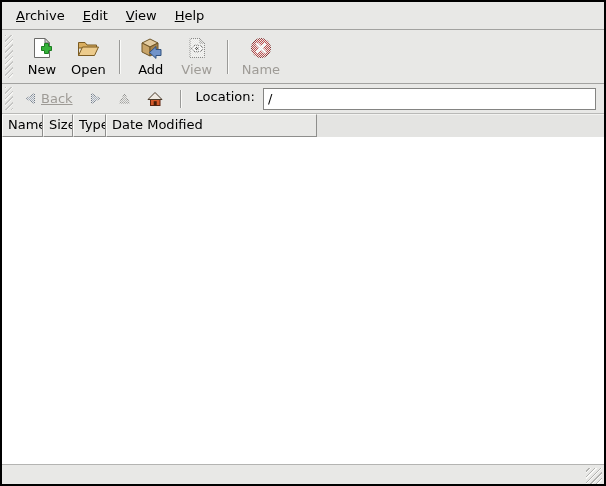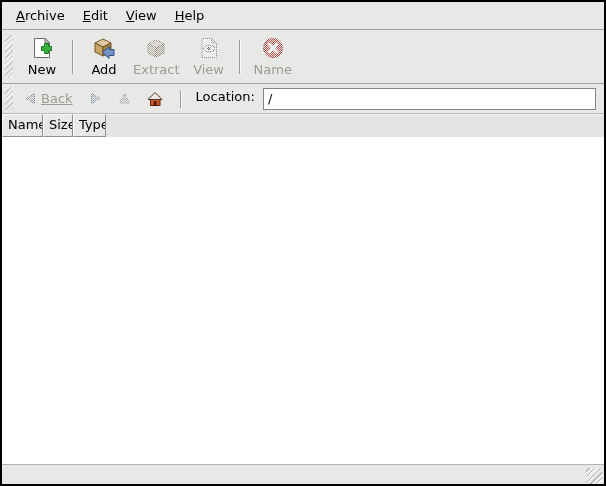--- a/index.html
+++ b/index.html
@@ -74,45 +74,44 @@
       <span class="icon">
         <svg width="24" height="24" viewBox="0 0 24 24">
           <path d="M4.5 2.5 h10.5 l4.5 4.5 v14.5 h-15 z" fill="#ffffff" stroke="#6b6b69"></path>
           <path d="M15 2.5 l4.5 4.5 h-4.5 z" fill="#d9d9d7" stroke="#6b6b69"></path>
           <path d="M14.5 7.5 h4 v3 h3 v4 h-3 v3 h-4 v-3 h-3 v-4 h3 z" fill="#35b13a" stroke="#1b7e20"></path>
         </svg>
       </span>
       <span class="tb-label">New</span>
     </button>
 
+    <button class="tb-btn">
+      <span class="icon">
+        <svg width="24" height="24" viewBox="0 0 24 24">
+          <path d="M2.5 19.5 v-13 h6.5 l2 2.5 h9.5 v3 h-18 z" fill="#d9ae60" stroke="#7b5b21"></path>
+          <polygon points="2.5,19.5 6.5,11 22.5,11 18.5,19.5" fill="#eccb8c" stroke="#7b5b21"></polygon>
+        </svg>
+      </span>
+      <span class="tb-label">Open</span>
+    </button>
 
     <div class="tb-sep"></div>
 
     <button class="tb-btn">
       <span class="icon">
         <svg width="24" height="24" viewBox="0 0 24 24">
           <polygon points="3,7 11,3 19,7 11,11" fill="#e2cba0" stroke="#6e5426"></polygon>
           <polygon points="3,7 11,11 11,20 3,16" fill="#c8a468" stroke="#6e5426"></polygon>
           <polygon points="19,7 11,11 11,20 19,16" fill="#a5834c" stroke="#6e5426"></polygon>
           <polygon points="22,13.5 17,13.5 17,10.5 10.5,16.5 17,22.4 17,19.5 22,19.5" fill="#7193c9" stroke="#31517e"></polygon>
         </svg>
       </span>
       <span class="tb-label">Add</span>
     </button>
 
-    <button class="tb-btn disabled">
-      <span class="icon dither">
-        <svg width="24" height="24" viewBox="0 0 24 24">
-          <polygon points="4,8 12,4 20,8 12,12" fill="#d2cbc0" stroke="#7a736a"></polygon>
-          <polygon points="4,8 12,12 12,21 4,17" fill="#bcb3a5" stroke="#7a736a"></polygon>
-          <polygon points="20,8 12,12 12,21 20,17" fill="#a59d8f" stroke="#7a736a"></polygon>
-        </svg>
-      </span>
-      <span class="tb-label">Extract</span>
-    </button>
 
     <button class="tb-btn disabled">
       <span class="icon dither">
         <svg width="24" height="24" viewBox="0 0 24 24">
           <path d="M5 2.5 h10 l4.5 4.5 v14.5 h-14.5 z" fill="#f4f4f2" stroke="#8a8a88"></path>
           <path d="M15 2.5 l4.5 4.5 h-4.5 z" fill="#d4d4d2" stroke="#8a8a88"></path>
           <ellipse cx="12" cy="12.5" rx="5.5" ry="3.4" fill="#ffffff" stroke="#6a6a68"></ellipse>
           <circle cx="12" cy="12.5" r="1.8" fill="#555553"></circle>
         </svg>
       </span>
@@ -173,20 +172,21 @@
     <div class="nav-sep"></div>
 
     <span class="loc-label">Location:</span>
     <input class="loc-input" type="text" value="/" style="">
   </div>
 
   <div class="header-row">
     <div class="hcell hc-name">Name</div>
     <div class="hcell hc-size">Size</div>
     <div class="hcell hc-type">Type</div>
+    <div class="hcell hc-date">Date Modified</div>
     <div class="hc-fill"></div>
   </div>
 
   <div class="list-area"></div>
 
   <div class="statusbar">
     <span></span>
     <div class="resize-grip"></div>
   </div>
 

